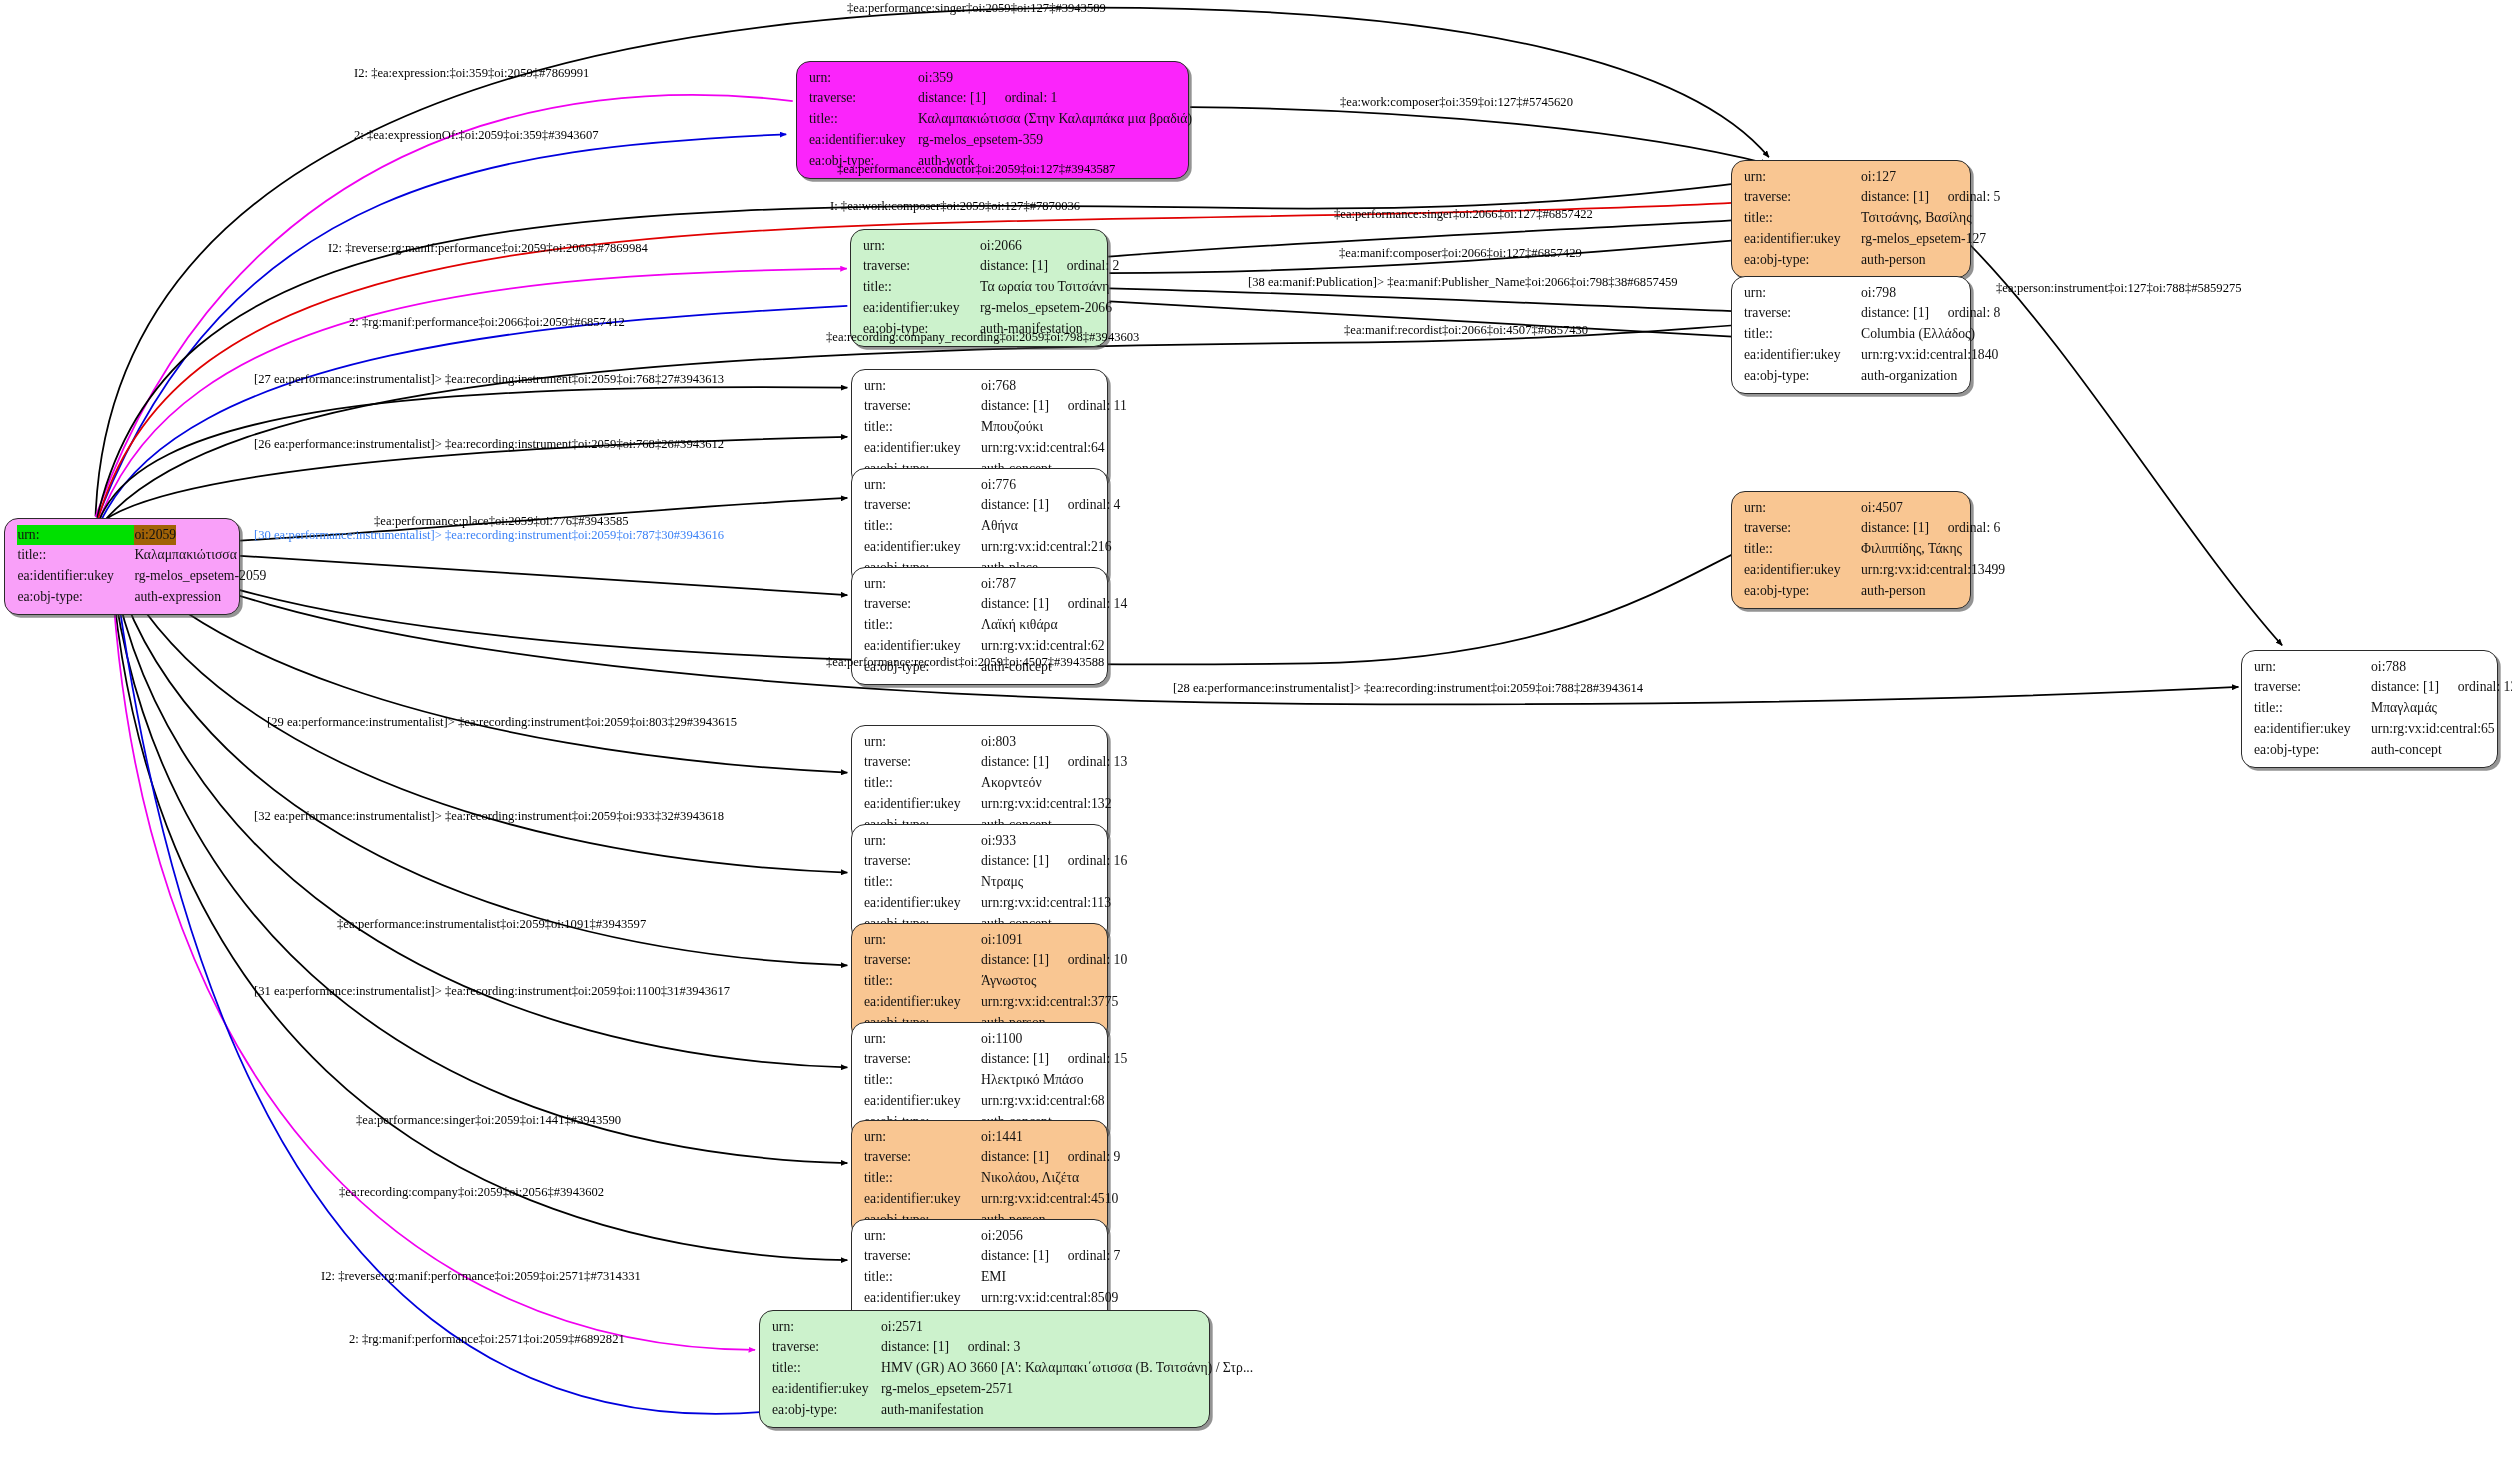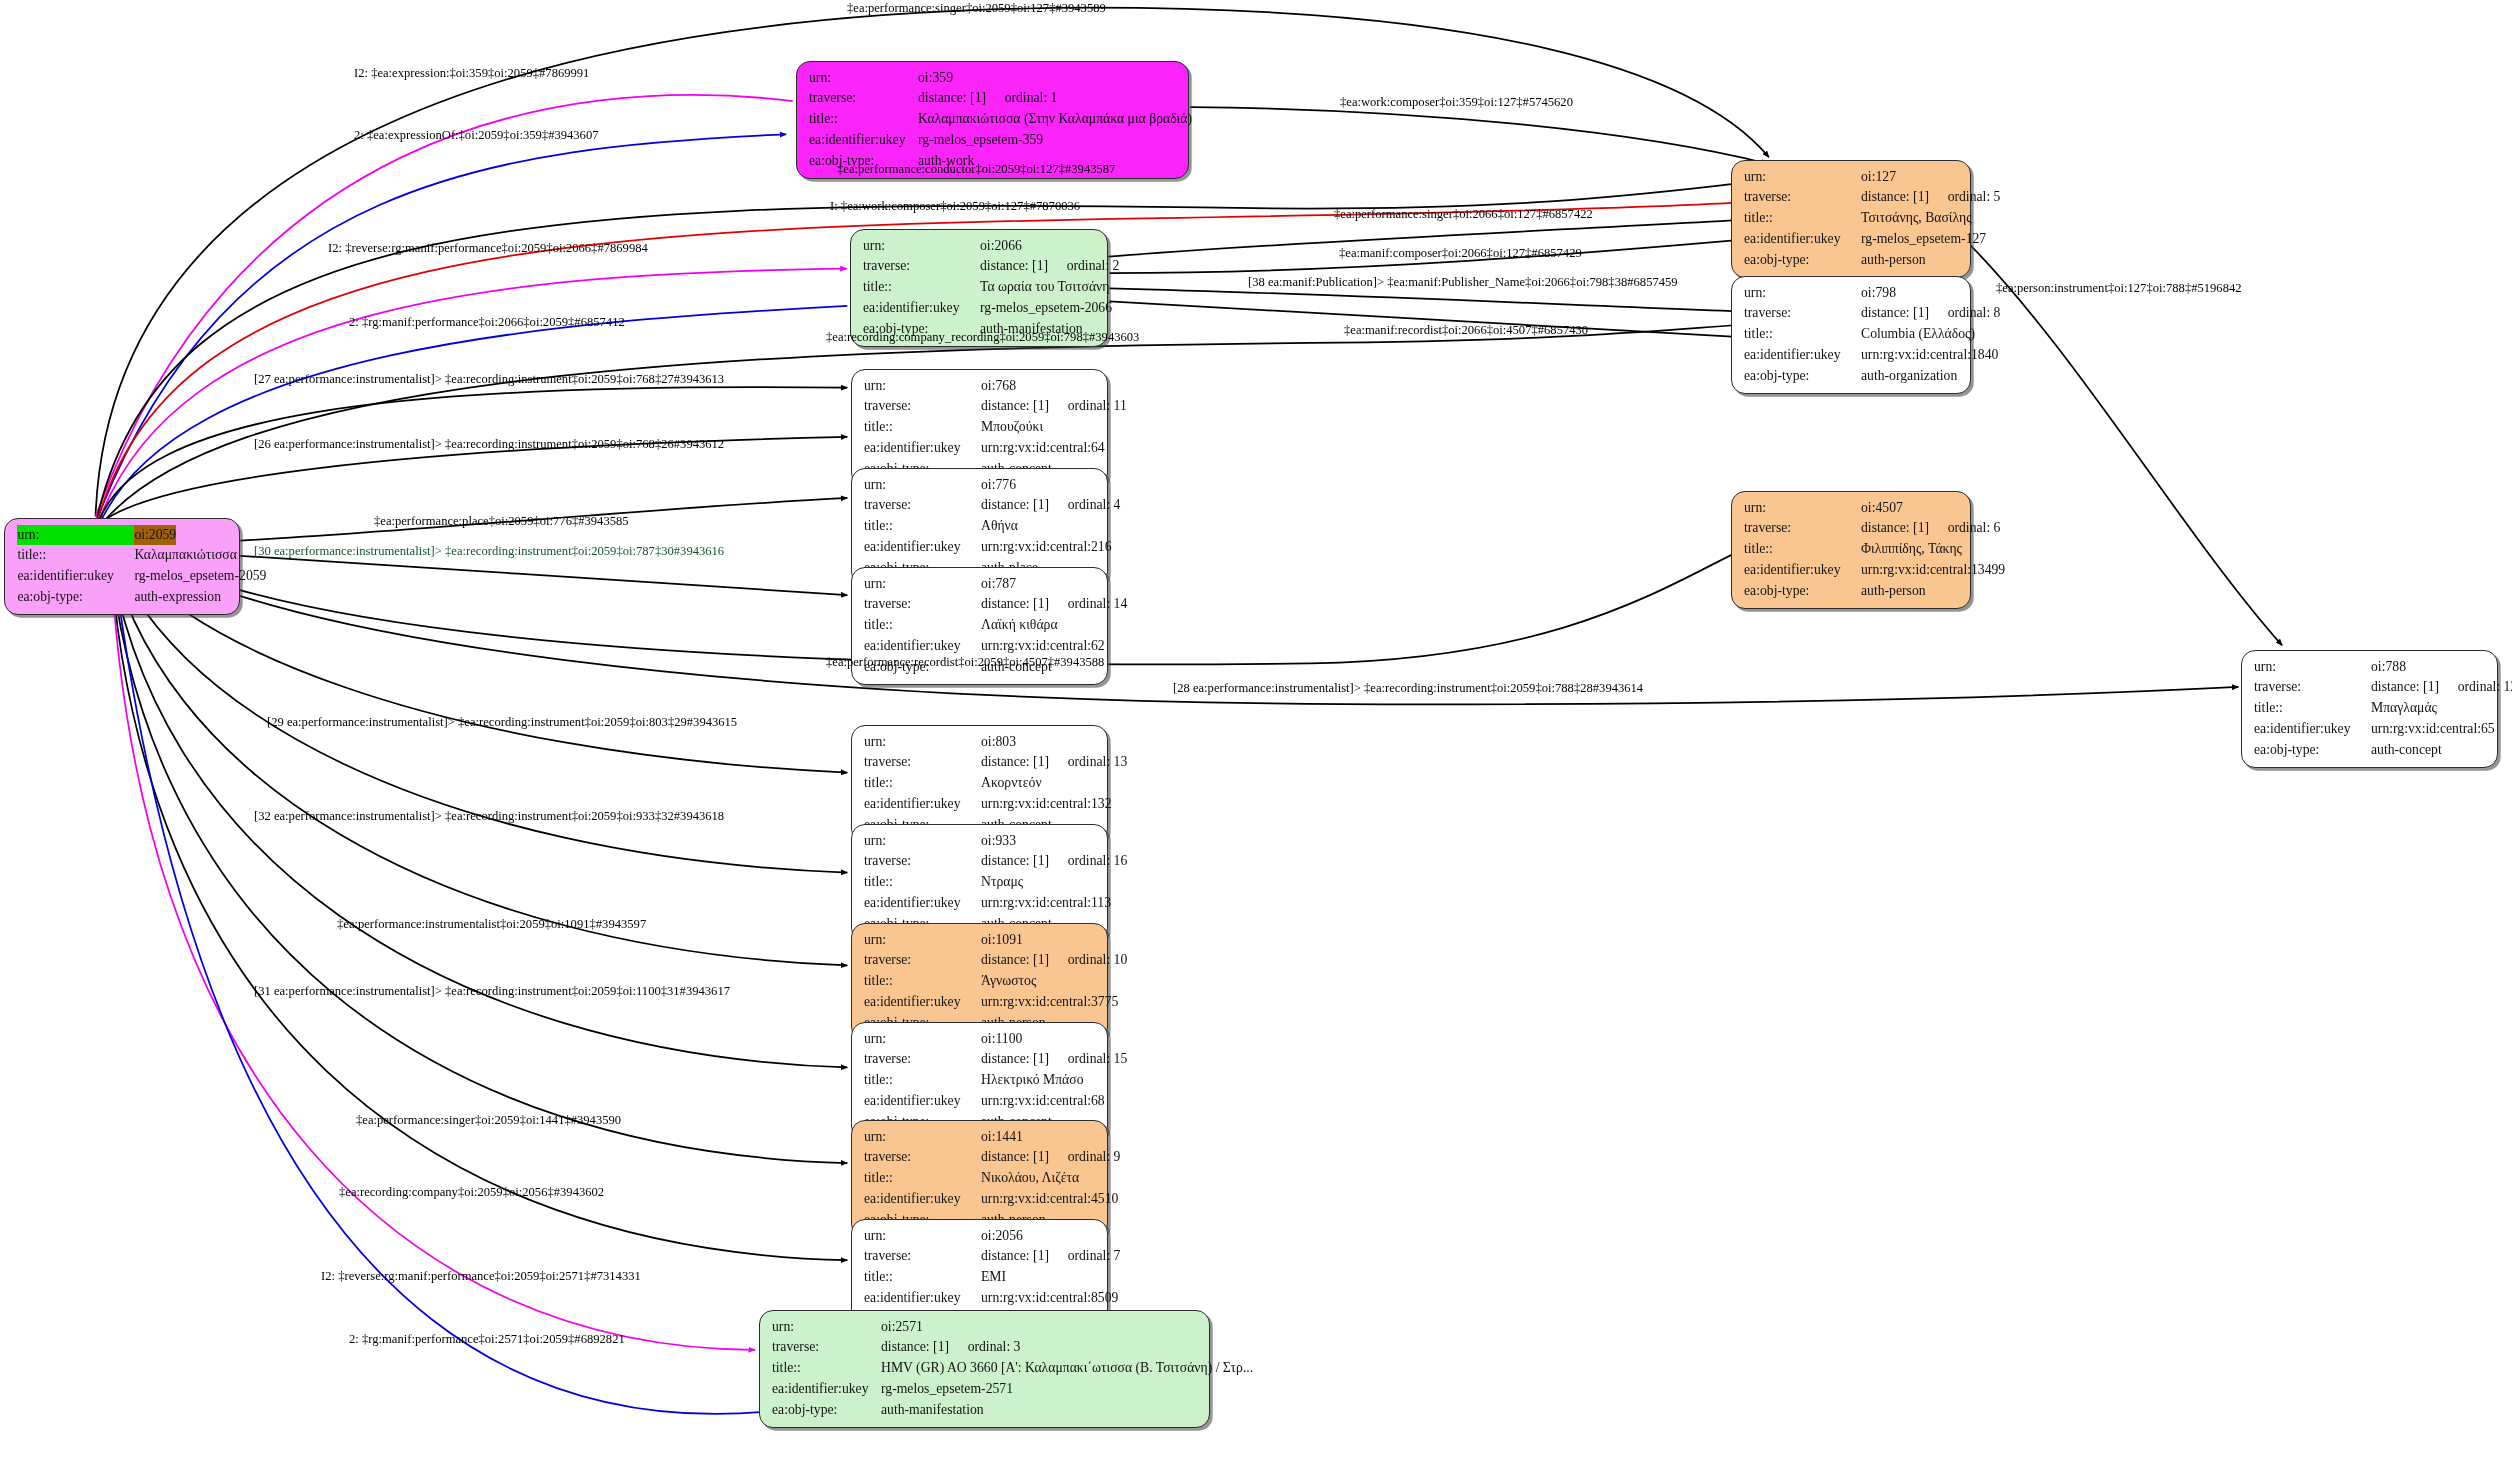--- a/index.html
+++ b/index.html
@@ -479,27 +479,27 @@
       <div class="elabel" style="left: 354px; top: 66px; color: rgb(0, 0, 0);">I2: ‡ea:expression:‡oi:359‡oi:2059‡#7869991</div>
       <div class="elabel" style="left: 354px; top: 128px; color: rgb(0, 0, 0);">2: ‡ea:expressionOf:‡oi:2059‡oi:359‡#3943607</div>
       <div class="elabel" style="left: 1340px; top: 95px; color: rgb(0, 0, 0);">‡ea:work:composer‡oi:359‡oi:127‡#5745620</div>
       <div class="elabel" style="left: 837px; top: 162px; color: rgb(0, 0, 0);">‡ea:performance:conductor‡oi:2059‡oi:127‡#3943587</div>
       <div class="elabel" style="left: 830px; top: 199px; color: rgb(0, 0, 0);">I: ‡ea:work:composer‡oi:2059‡oi:127‡#7870036</div>
       <div class="elabel" style="left: 1334px; top: 207px; color: rgb(0, 0, 0);">‡ea:performance:singer‡oi:2066‡oi:127‡#6857422</div>
       <div class="elabel" style="left: 328px; top: 241px; color: rgb(0, 0, 0);">I2: ‡reverse:rg:manif:performance‡oi:2059‡oi:2066‡#7869984</div>
       <div class="elabel" style="left: 1339px; top: 246px; color: rgb(0, 0, 0);">‡ea:manif:composer‡oi:2066‡oi:127‡#6857429</div>
       <div class="elabel" style="left: 1248px; top: 275px; color: rgb(0, 0, 0); text-align: right;">[38 ea:manif:Publication]&gt; ‡ea:manif:Publisher_Name‡oi:2066‡oi:798‡38#6857459</div>
       <div class="elabel" style="left: 349px; top: 315px; color: rgb(0, 0, 0);">2: ‡rg:manif:performance‡oi:2066‡oi:2059‡#6857412</div>
-      <div class="elabel" style="left: 1996px; top: 281px; color: rgb(0, 0, 0);">‡ea:person:instrument‡oi:127‡oi:788‡#5196842</div>
+      <div class="elabel" style="left: 1996px; top: 281px; color: rgb(0, 0, 0);">‡ea:person:instrument‡oi:127‡oi:788‡#5859275</div>
       <div class="elabel" style="left: 1344px; top: 323px; color: rgb(0, 0, 0);">‡ea:manif:recordist‡oi:2066‡oi:4507‡#6857430</div>
       <div class="elabel" style="left: 826px; top: 330px; color: rgb(0, 0, 0);">‡ea:recording:company_recording‡oi:2059‡oi:798‡#3943603</div>
       <div class="elabel" style="left: 254px; top: 372px; color: rgb(0, 0, 0);">[27 ea:performance:instrumentalist]&gt; ‡ea:recording:instrument‡oi:2059‡oi:768‡27#3943613</div>
       <div class="elabel" style="left: 254px; top: 437px; color: rgb(0, 0, 0);">[26 ea:performance:instrumentalist]&gt; ‡ea:recording:instrument‡oi:2059‡oi:768‡26#3943612</div>
       <div class="elabel" style="left: 374px; top: 514px; color: rgb(0, 0, 0);">‡ea:performance:place‡oi:2059‡oi:776‡#3943585</div>
-      <div class="elabel" style="left: 254px; top: 544px; color: #14532d;">[30 ea:performance:instrumentalist]&gt; ‡ea:recording:instrument‡oi:2059‡oi:787‡30#3943616</div>
+      <div class="elabel" style="left: 254px; top: 528px; color: #3b82f6;">[30 ea:performance:instrumentalist]&gt; ‡ea:recording:instrument‡oi:2059‡oi:787‡30#3943616</div>
       <div class="elabel" style="left: 826px; top: 655px; color: rgb(0, 0, 0);">‡ea:performance:recordist‡oi:2059‡oi:4507‡#3943588</div>
       <div class="elabel" style="left: 1173px; top: 681px; color: rgb(0, 0, 0);">[28 ea:performance:instrumentalist]&gt; ‡ea:recording:instrument‡oi:2059‡oi:788‡28#3943614</div>
       <div class="elabel" style="left: 254px; top: 715px; color: rgb(0, 0, 0); padding-left: 13px;">[29 ea:performance:instrumentalist]&gt; ‡ea:recording:instrument‡oi:2059‡oi:803‡29#3943615</div>
       <div class="elabel" style="left: 254px; top: 809px; color: rgb(0, 0, 0);">[32 ea:performance:instrumentalist]&gt; ‡ea:recording:instrument‡oi:2059‡oi:933‡32#3943618</div>
       <div class="elabel" style="left: 337px; top: 917px; color: rgb(0, 0, 0);">‡ea:performance:instrumentalist‡oi:2059‡oi:1091‡#3943597</div>
       <div class="elabel" style="left: 254px; top: 984px; color: rgb(0, 0, 0);">[31 ea:performance:instrumentalist]&gt; ‡ea:recording:instrument‡oi:2059‡oi:1100‡31#3943617</div>
       <div class="elabel" style="left: 356px; top: 1113px; color: rgb(0, 0, 0);">‡ea:performance:singer‡oi:2059‡oi:1441‡#3943590</div>
       <div class="elabel" style="left: 339px; top: 1185px; color: rgb(0, 0, 0);">‡ea:recording:company‡oi:2059‡oi:2056‡#3943602</div>
       <div class="elabel" style="left: 321px; top: 1269px; color: rgb(0, 0, 0);">I2: ‡reverse:rg:manif:performance‡oi:2059‡oi:2571‡#7314331</div>
       <div class="elabel" style="left: 349px; top: 1332px; color: rgb(0, 0, 0);">2: ‡rg:manif:performance‡oi:2571‡oi:2059‡#6892821</div>

